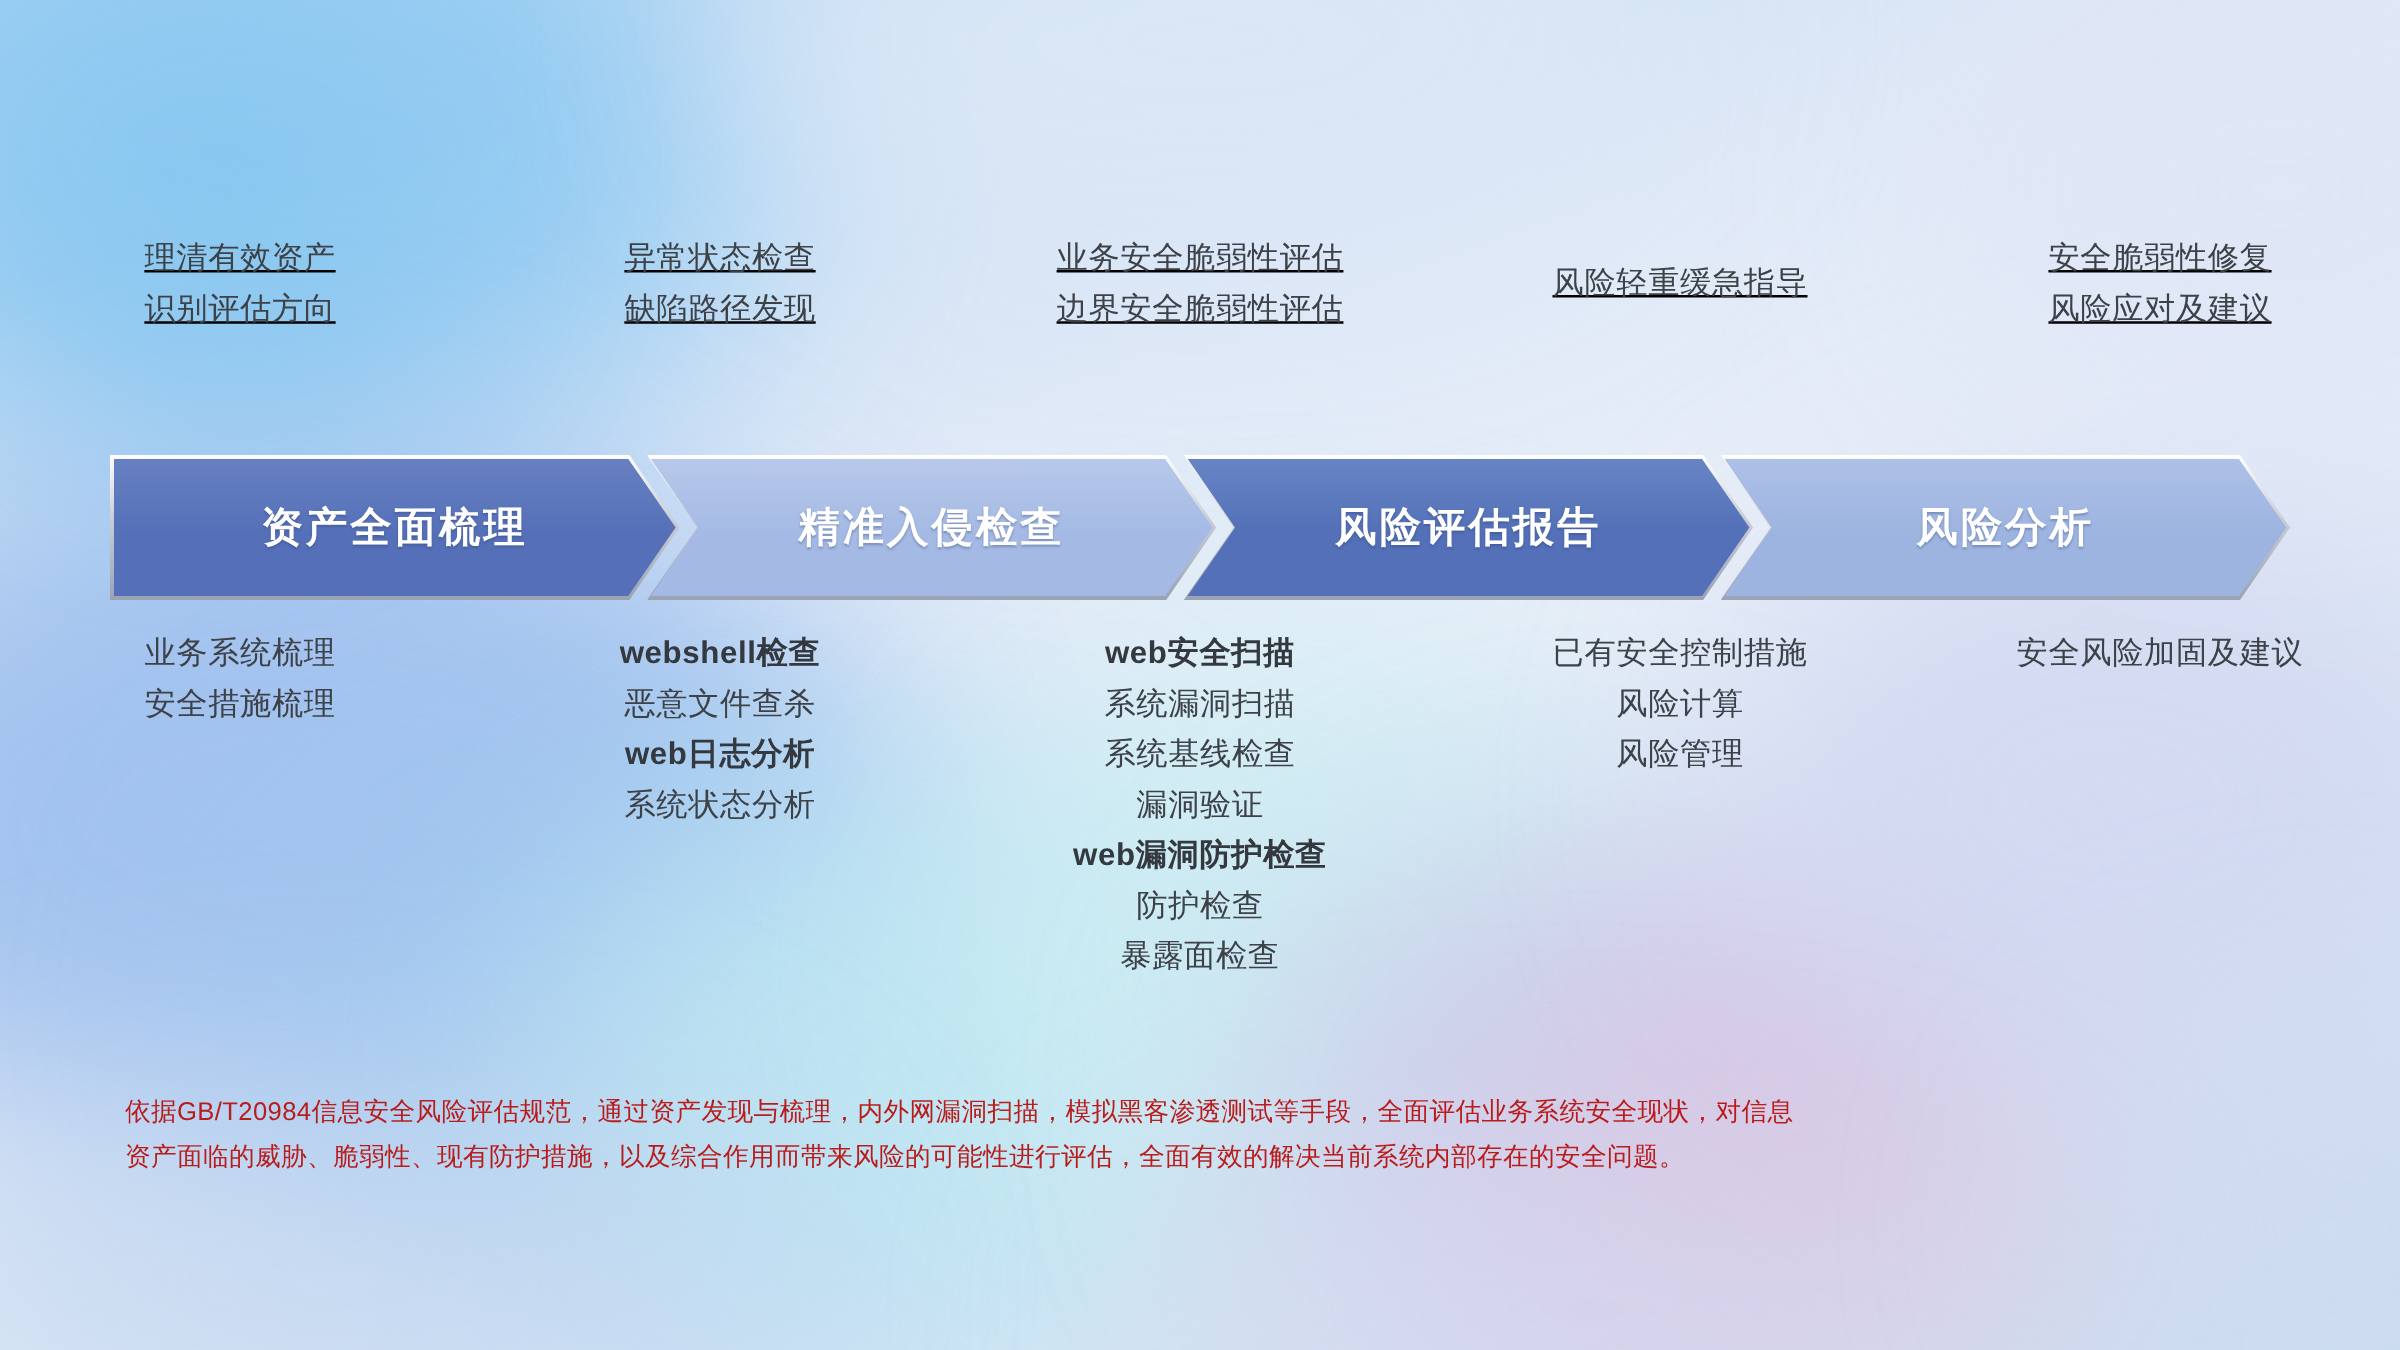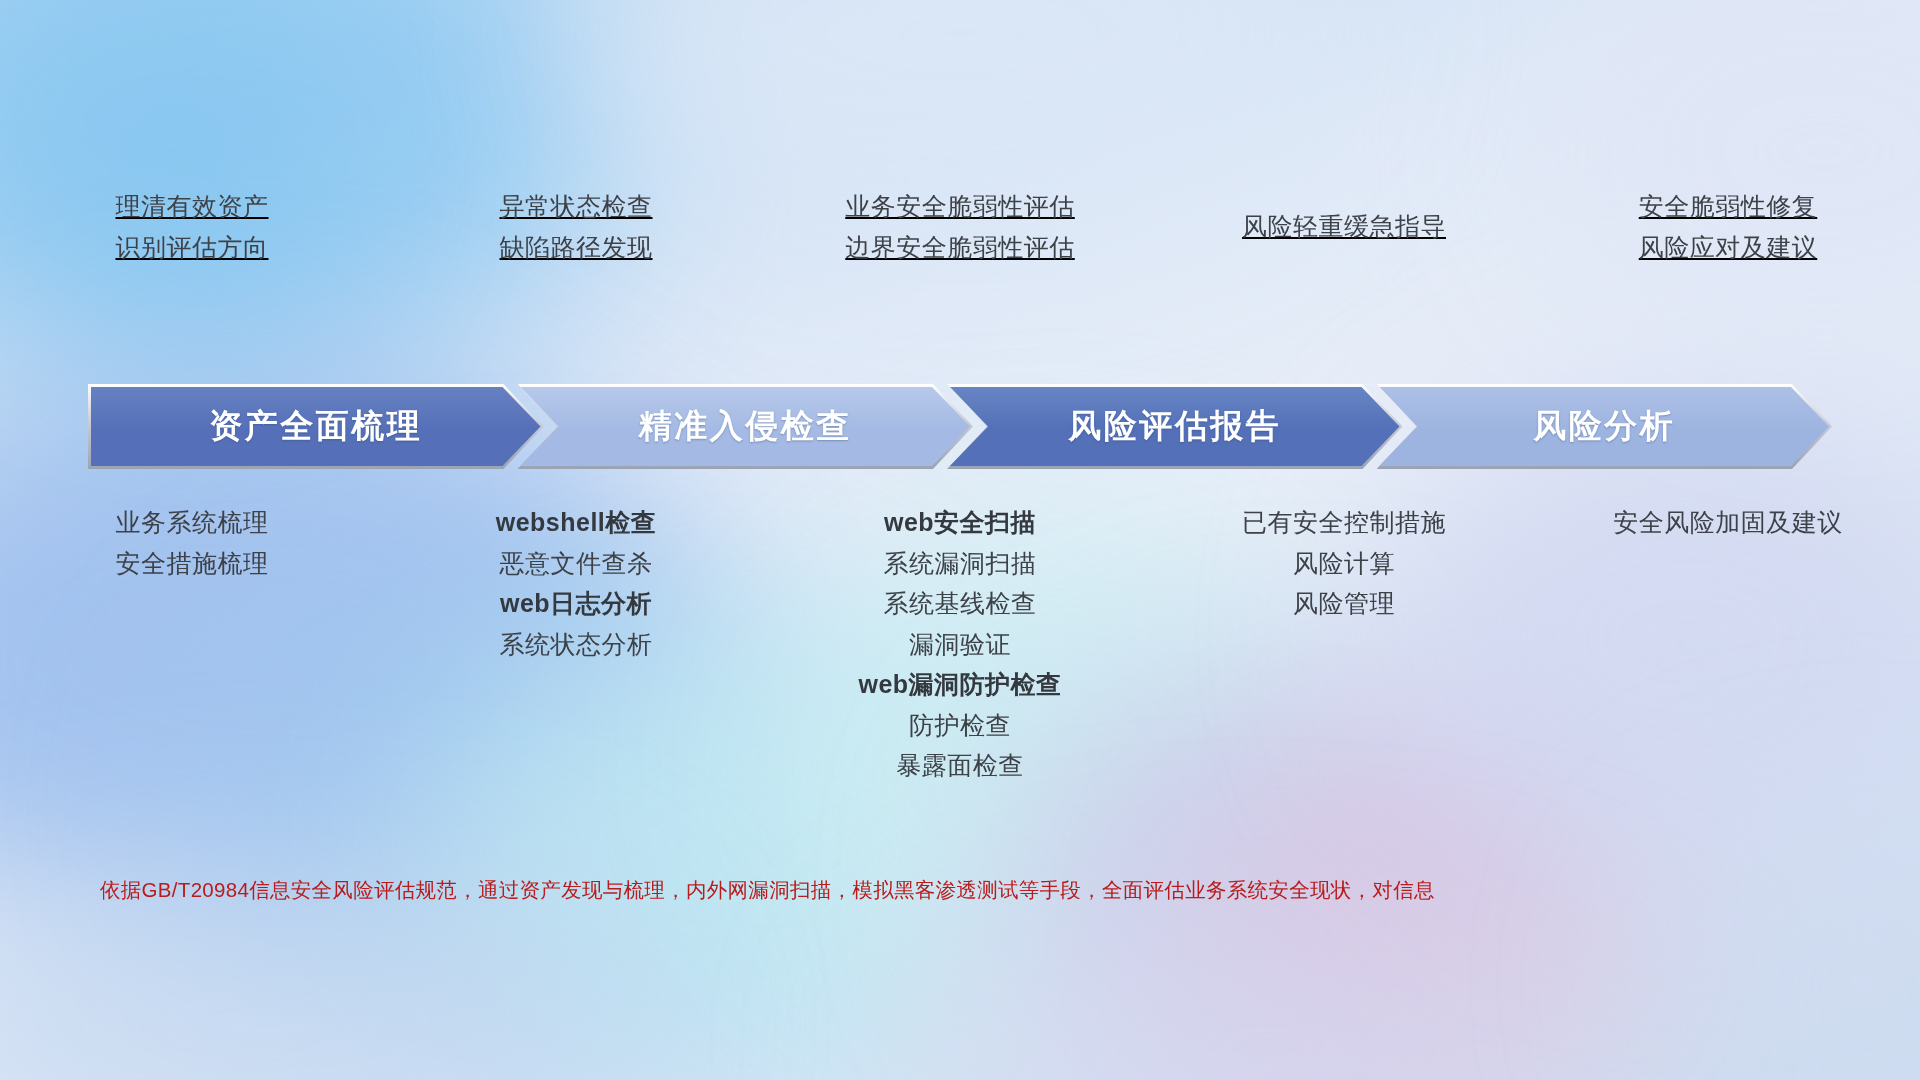--- a/index.html
+++ b/index.html
@@ -39,21 +39,21 @@
 
   
   #top-labels{top:186px;}
   #top-labels .col{justify-content:center;text-decoration:underline;}
   .toptext{
     font-size:25px;color:#3d4148;line-height:1.62;
     letter-spacing:.5px;white-space:nowrap;font-weight:400;
   }
 
   
-  #banner{position:absolute;left:88px;right:88px;top:384px;height:85px;display:flex;}
+  #banner{position:absolute;left:88px;right:88px;top:364px;height:116px;display:flex;}
   .chev{
     position:relative;flex:1 1 0;height:100%;
     display:flex;align-items:center;justify-content:center;
     margin-right:-26px;
   }
   .chev:last-child{margin-right:0;}
   .chev .shape{
     position:absolute;inset:0;
     clip-path:polygon(0 0, calc(100% - 40px) 0, 100% 50%, calc(100% - 40px) 100%, 0 100%, 40px 50%);
   }
@@ -198,15 +198,16 @@
         <div class="bottext">风险计算</div>
         <div class="bottext">风险管理</div>
       </div>
       <div class="col">
         <div class="bottext">安全风险加固及建议</div>
       </div>
     </div>
 
   <div id="footer">
     <p>依据GB/T20984信息安全风险评估规范，通过资产发现与梳理，内外网漏洞扫描，模拟黑客渗透测试等手段，全面评估业务系统安全现状，对信息</p>
+    <p>资产面临的威胁、脆弱性、现有防护措施，以及综合作用而带来风险的可能性进行评估，全面有效的解决当前系统内部存在的安全问题。</p>
   </div>
 
 </div>
 
 </body></html>

